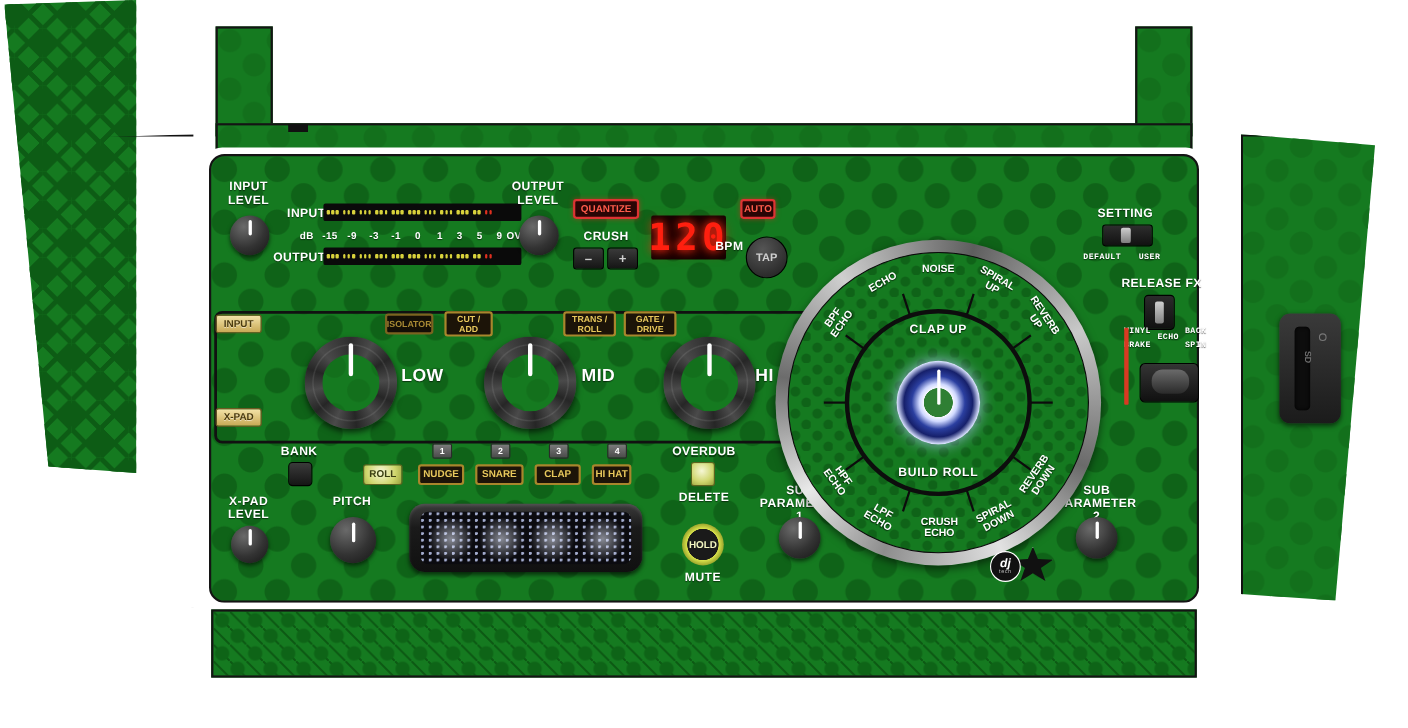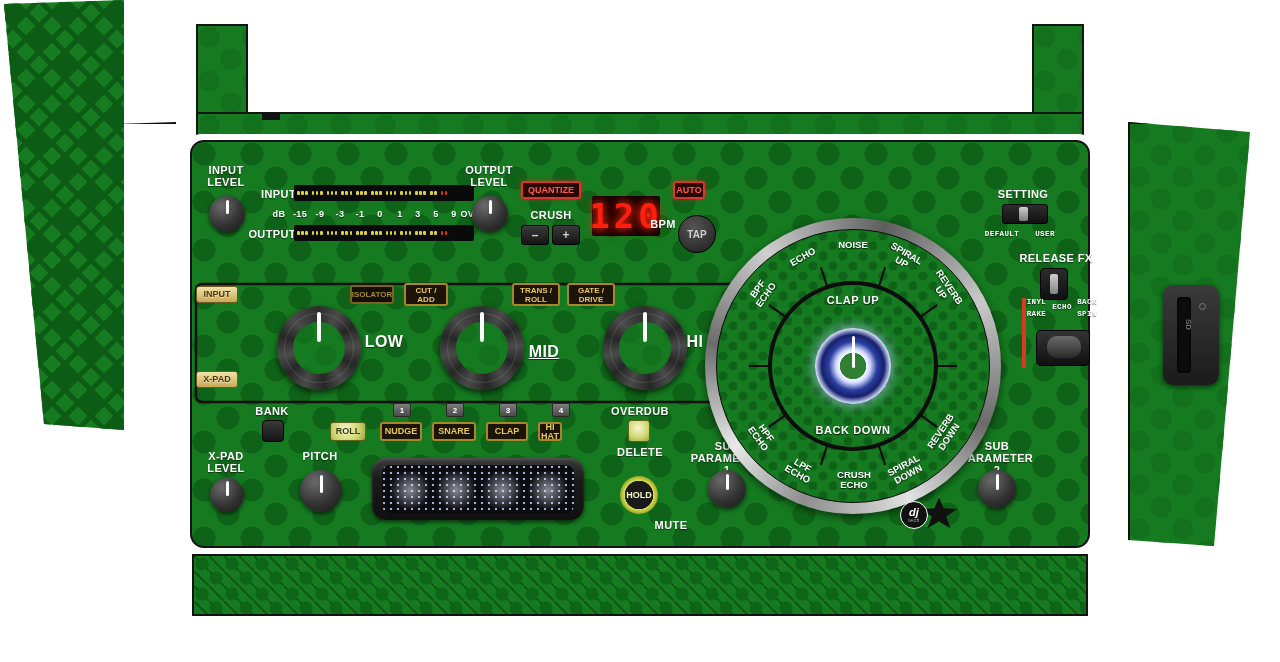--- a/index.html
+++ b/index.html
@@ -417,46 +417,46 @@
 <div class="btn btn-amber" style="left:567px;top:283px;width:48px;height:23px;">GATE
 / DRIVE</div>
 
 <div class="bigknob" style="left:277px;top:306px;width:84px;height:84px;">
     <div class="ptr"></div>
   </div>
 <div class="lbl big" style="left:352px;top:336px;width:64px;">LOW</div>
 <div class="bigknob" style="left:440px;top:306px;width:84px;height:84px;">
     <div class="ptr"></div>
   </div>
-<div class="lbl big" style="left:512px;top:346px;width:64px;text-decoration:underline;">MID</div>
+<div class="lbl big" style="left:512px;top:336px;width:64px;">MID</div>
 <div class="bigknob" style="left:603px;top:306px;width:84px;height:84px;">
     <div class="ptr"></div>
   </div>
 <div class="lbl big" style="left:672px;top:336px;width:46px;">HI</div>
 
 <div class="lbl" style="left:248px;top:405px;width:48px;">BANK</div>
 <div class="btn btn-dark" style="left:262px;top:420px;width:22px;height:22px;border-radius:4px;"></div>
 
 <div class="btn btn-green" style="left:330px;top:422px;width:36px;height:19px;">ROLL</div>
 
 <div class="numbox" style="left:393px;top:403px;">1</div>
 <div class="btn btn-amber" style="left:380px;top:422px;width:42px;height:19px;font-size:9px;">NUDGE</div>
 <div class="numbox" style="left:446px;top:403px;">2</div>
 <div class="btn btn-amber" style="left:432px;top:422px;width:44px;height:19px;font-size:9px;">SNARE</div>
 <div class="numbox" style="left:499px;top:403px;">3</div>
 <div class="btn btn-amber" style="left:486px;top:422px;width:42px;height:19px;font-size:9px;">CLAP</div>
 <div class="numbox" style="left:552px;top:403px;">4</div>
-<div class="btn btn-amber" style="left:538px;top:422px;width:24px;height:19px;font-size:9px;">HI HAT</div>
+<div class="btn btn-amber" style="left:538px;top:422px;width:36px;height:19px;font-size:9px;">HI HAT</div>
 
 <div class="lbl" style="left:610px;top:405px;width:60px;">OVERDUB</div>
 <div class="btn btn-green" style="left:628px;top:420px;width:22px;height:22px;border-radius:3px;"></div>
 <div class="lbl" style="left:612px;top:446px;width:56px;">DELETE</div>
 
 <div id="hold-btn">HOLD</div>
-<div class="lbl" style="left:620px;top:519px;width:38px;margin-left:32px;">MUTE</div>
+<div class="lbl" style="left:620px;top:519px;width:38px;">MUTE</div>
 
 <div class="lbl" style="left:196px;top:450px;width:60px;">X-PAD
 LEVEL</div>
 <div class="knob small" style="left:210px;top:478px;">
     <div class="ptr"></div>
   </div>
 
 <div class="lbl" style="left:294px;top:450px;width:52px;">PITCH</div>
 <div class="knob" style="left:300px;top:470px;width:42px;height:42px;">
     <div class="ptr" style="height:18px;top:5px;"></div>
@@ -535,21 +535,21 @@
 ECHO</div>
   <div class="wlbl" style="left:124px;top:252px;width:50px;">CRUSH
 ECHO</div>
   <div class="wlbl" style="left:176px;top:242px;width:50px;transform:rotate(-28deg);">SPIRAL
 DOWN</div>
   <div class="wlbl" style="left:214px;top:206px;width:52px;transform:rotate(-56deg);">REVERB
 DOWN</div>
 
   <div class="hub"></div>
   <div class="hublbl" style="left:78px;top:76px;">CLAP UP</div>
-  <div class="hublbl" style="left:78px;top:206px;">BACK DOWN</div>
+  <div class="hublbl" style="left:78px;top:206px;">BUILD ROLL</div>
 
   <div class="center-knob">
     <div class="ptr"></div>
   </div>
 </div>
 
 <div id="logo">
   <div class="star"></div>
   <div class="circle">
     <div class="dj">dj</div>

